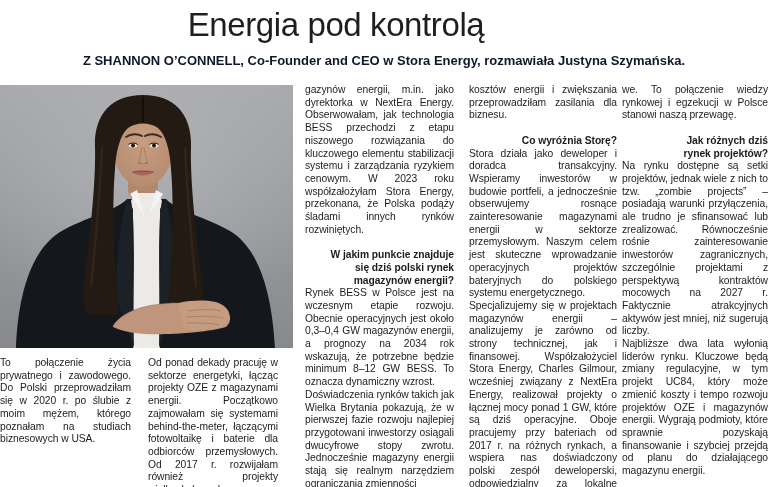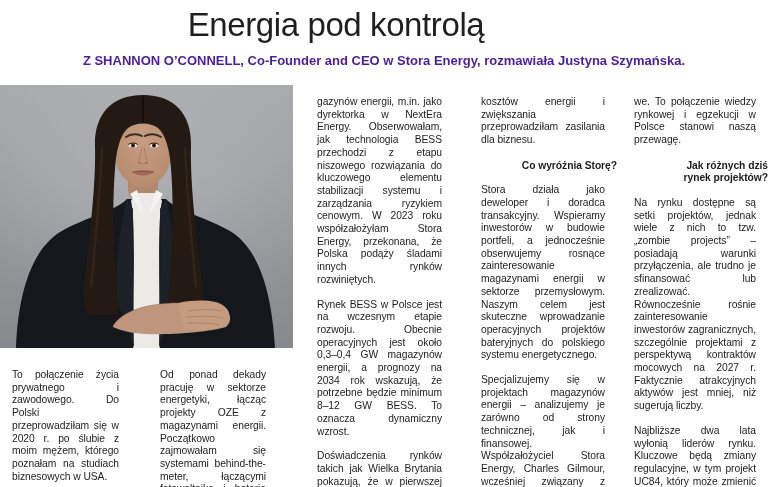--- a/index.html
+++ b/index.html
@@ -13,33 +13,33 @@
     color:#1b1b1b;
   }
   .title{
     position:absolute;top:4px;left:0;width:672px;
     margin:0;text-align:center;
     font-size:33px;line-height:42px;font-weight:400;
     letter-spacing:-0.4px;color:#1e1e1e;
   }
   .subtitle{
     position:absolute;top:53px;left:0;width:768px;
-    text-align:center;font-size:13px;line-height:16px;font-weight:700;color:#4c1d95;
+    text-align:center;font-size:13px;line-height:16px;font-weight:700;color:#0f172a;
   }
   .photo{
     position:absolute;left:0;top:85px;width:293px;height:263px;overflow:hidden;
   }
   .col{
     position:absolute;
     font-size:10.3px;line-height:12.7px;letter-spacing:-0.05px;
     text-align:justify;text-justify:inter-word;
     color:#1c1c1c;
     hyphens:auto;-webkit-hyphens:auto;
   }
-  .col p{margin:12px;}
+  .col p{margin:0;}
   .h{font-weight:700;text-align:right;white-space:pre-line;}
   .sp{margin-top:12.7px;}
   .colA{left:0;top:357px;width:131px;}
   .colB{left:148px;top:357px;width:130px;}
   .col1{left:305px;top:84px;width:149px;}
   .col2{left:469px;top:84px;width:148px;}
   .col3{left:622px;top:84px;width:146px;}
 </style>
 </head>
 <body>
@@ -116,20 +116,23 @@
   <div class="col colA">
     <p>To połączenie życia prywatnego i zawodowego. Do Polski przeprowadziłam się w 2020 r. po ślubie z moim mężem, którego poznałam na studiach biznesowych w USA.</p>
   </div>
 
   <div class="col colB">
     <p>Od ponad dekady pracuję w sektorze energetyki, łącząc projekty OZE z magazynami energii. Początkowo zajmowałam się systemami behind-the-meter, łączącymi fotowoltaikę i baterie dla odbiorców przemysłowych. Od 2017 r. rozwijałam również projekty wielkoskalowych ma-</p>
   </div>
 
   <div class="col col1">
     <p>gazynów energii, m.in. jako dyrektorka w NextEra Energy. Obserwowałam, jak technologia BESS przechodzi z etapu niszowego rozwiązania do kluczowego elementu stabilizacji systemu i zarządzania ryzykiem cenowym. W 2023 roku współzałożyłam Stora Energy, przekonana, że Polska podąży śladami innych rynków rozwiniętych.</p>
+    <div class="h sp">W jakim punkcie znajduje
+się dziś polski rynek
+magazynów energii?</div>
     <p>Rynek BESS w Polsce jest na wczesnym etapie rozwoju. Obecnie operacyjnych jest około 0,3–0,4 GW magazynów energii, a prognozy na 2034 rok wskazują, że potrzebne będzie minimum 8–12 GW BESS. To oznacza dynamiczny wzrost.</p>
     <p>Doświadczenia rynków takich jak Wielka Brytania pokazują, że w pierwszej fazie rozwoju najlepiej przygotowani inwestorzy osiągali dwucyfrowe stopy zwrotu. Jednocześnie magazyny energii stają się realnym narzędziem ograniczania zmienności</p>
   </div>
 
   <div class="col col2">
     <p>kosztów energii i zwiększania przeprowadziłam zasilania dla biznesu.</p>
     <div class="h sp">Co wyróżnia Storę?</div>
     <p>Stora działa jako deweloper i doradca transakcyjny. Wspieramy inwestorów w budowie portfeli, a jednocześnie obserwujemy rosnące zainteresowanie magazynami energii w sektorze przemysłowym. Naszym celem jest skuteczne wprowadzanie operacyjnych projektów bateryjnych do polskiego systemu energetycznego.</p>
     <p>Specjalizujemy się w projektach magazynów energii – analizujemy je zarówno od strony technicznej, jak i finansowej. Współzałożyciel Stora Energy, Charles Gilmour, wcześniej związany z NextEra Energy, realizował projekty o łącznej mocy ponad 1 GW, które są dziś operacyjne. Oboje pracujemy przy bateriach od 2017 r. na różnych rynkach, a wspiera nas doświadczony polski zespół deweloperski, odpowiedzialny za lokalne procesy administracyjne i przyłączenio-</p>
   </div>

